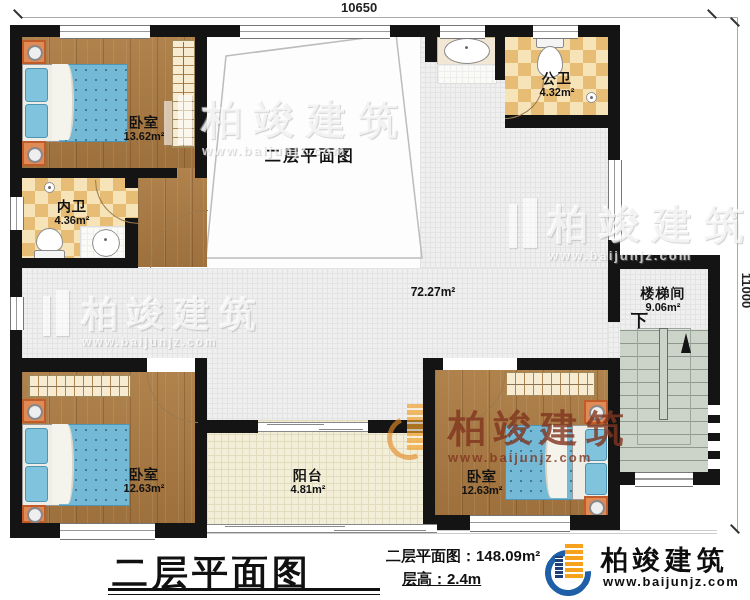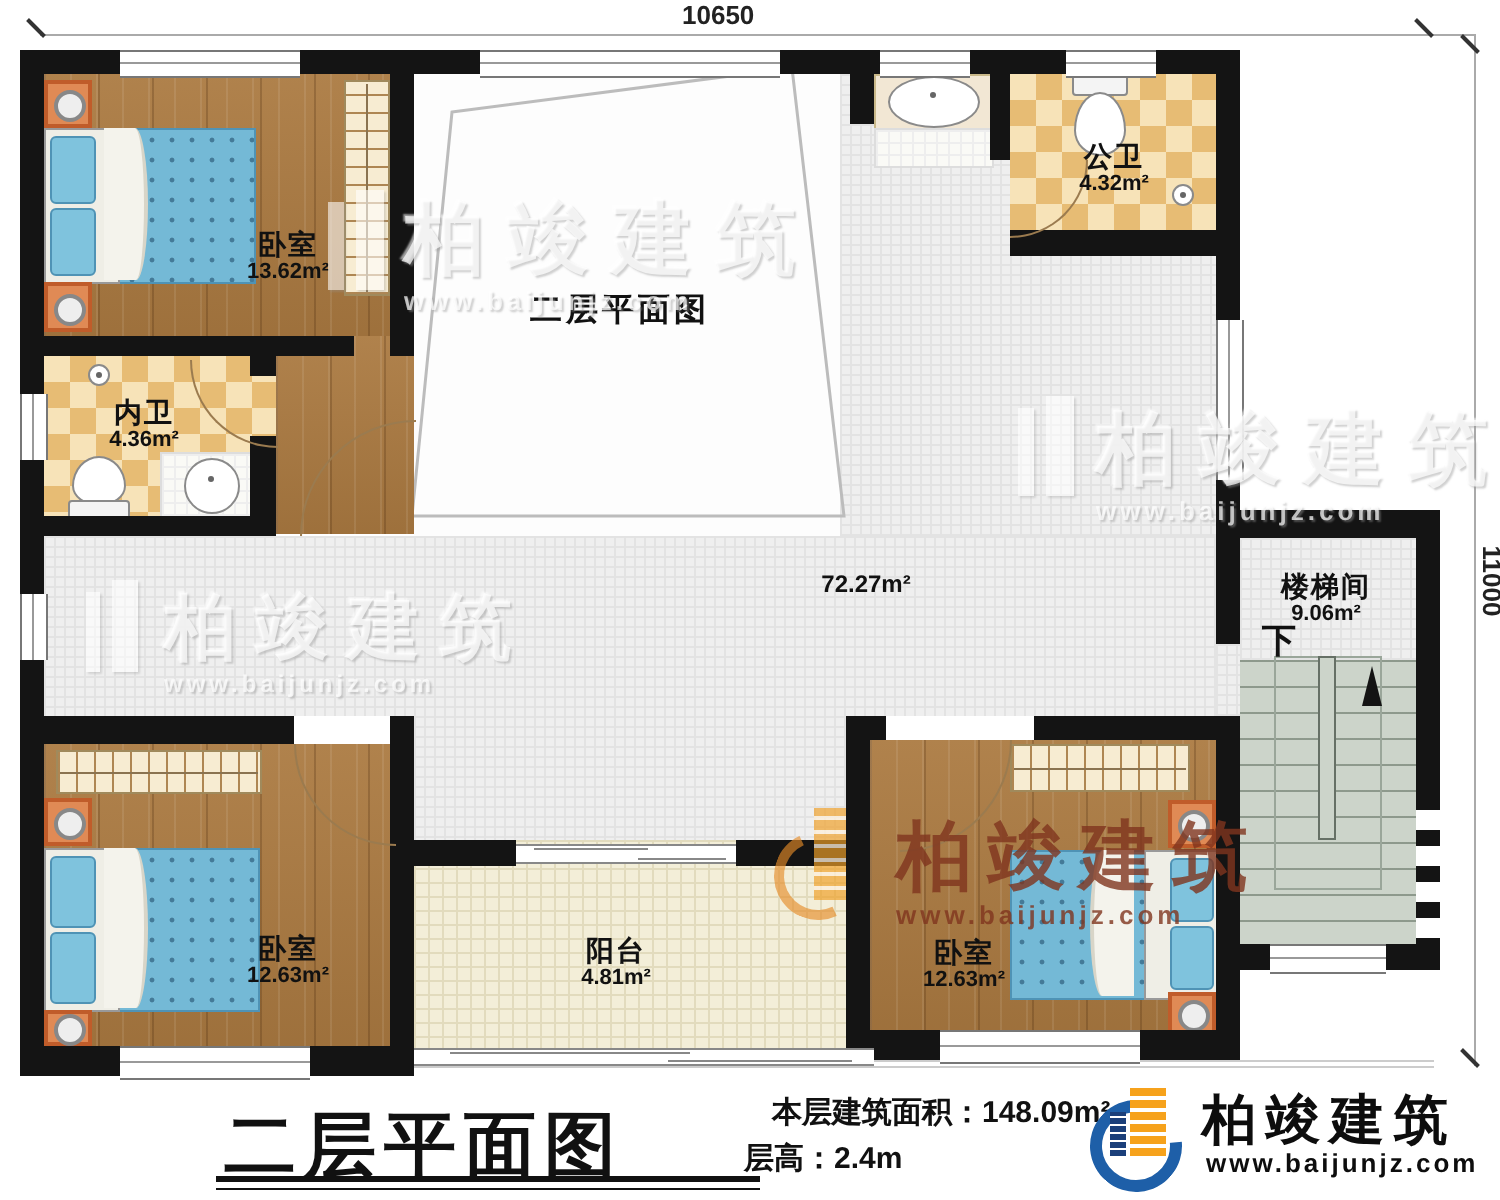--- a/index.html
+++ b/index.html
@@ -313,23 +313,23 @@
   </div>
   <div class="wm wm-color" style="left:448px;top:403px;">
     <span class="cn" style="font-size:38px;letter-spacing:8px;">柏竣建筑</span>
     <span class="url" style="font-size:13px;">www.baijunjz.com</span>
   </div>
 
   <div class="tb-title" style="left:112px;top:549px;">二层平面图</div>
   <div class="tb-underline" style="left:108px;top:588px;width:272px;height:3px;"></div>
   <div class="tb-underline" style="left:108px;top:594px;width:272px;height:1px;"></div>
   <div class="tb-info" style="left:386px;top:547px;">
-    <span>本层建筑面积：</span><span>148.09m²</span>
-  </div>
-  <div class="tb-info" style="left:372px;top:570px;">
+    <span>二层平面图：</span><span>148.09m²</span>
+  </div>
+  <div class="tb-info" style="left:402px;top:570px;text-decoration:underline;">
     <span>层高：</span><span>2.4m</span>
   </div>
 
   <div class="abs" style="left:543px;top:538px;width:200px;height:60px;z-index:50;">
     <div class="logo-swoosh" style="left:2px;top:12px;"></div>
     <div class="logo-bldg" style="left:22px;top:4px;width:18px;height:36px;"></div>
     <div class="logo-bldg2" style="left:12px;top:18px;width:8px;height:22px;"></div>
     <div class="logo-text" style="left:58px;top:4px;">柏竣建筑</div>
     <div class="logo-url" style="left:60px;top:36px;">www.baijunjz.com</div>
   </div>

